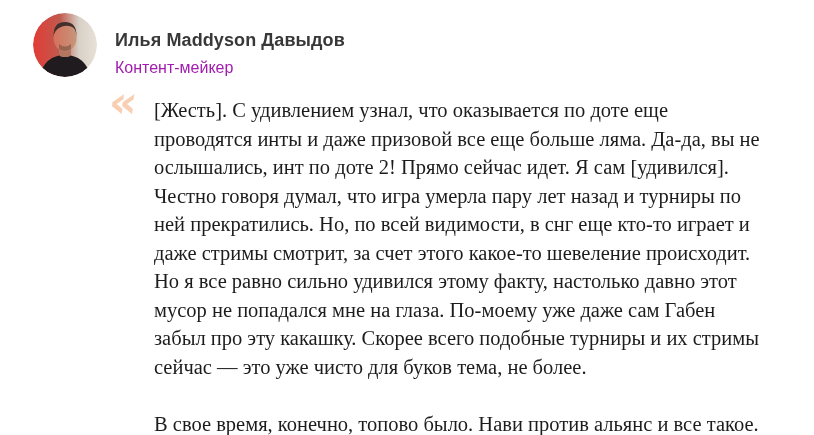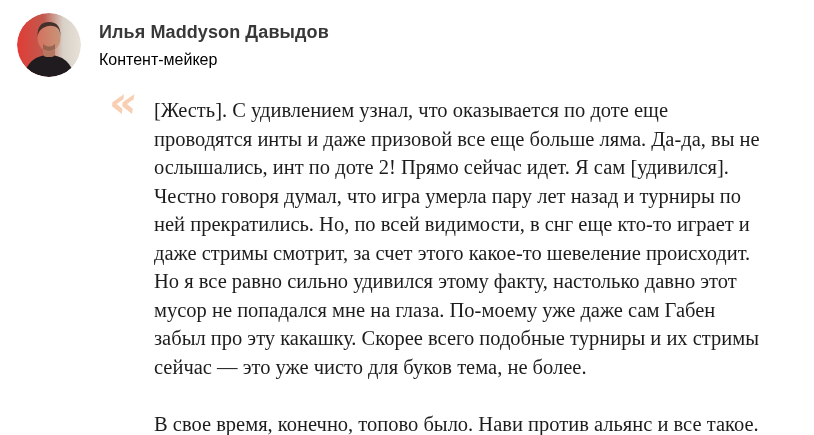--- a/index.html
+++ b/index.html
@@ -10,23 +10,23 @@
     background: #ffffff;
     font-family: "Liberation Sans", sans-serif;
     overflow: hidden;
     position: relative;
   }
 
   
   .profile-header {
     position: absolute;
     top: 13px;
-    left: 17px;
+    left: 33px;
     display: flex;
-    align-items: flex-start;
+    align-items: flex-end;
   }
   .avatar {
     width: 64px;
     height: 64px;
     border-radius: 50%;
     overflow: hidden;
     flex: 0 0 64px;
   }
   .avatar svg { display: block; }
   .profile-text {
@@ -37,21 +37,21 @@
     font-size: 18px;
     font-weight: 700;
     color: #383838;
     line-height: 22px;
     letter-spacing: 0.1px;
   }
   .profile-role {
     margin-top: 7px;
     font-size: 16px;
     font-weight: 400;
-    color: #000000;
+    color: #a21caf;
     line-height: 19px;
   }
 
   
   .quote-section {
     position: absolute;
     top: 88px;
     left: 0;
     width: 814px;
     padding: 0 44px 0 146px;

